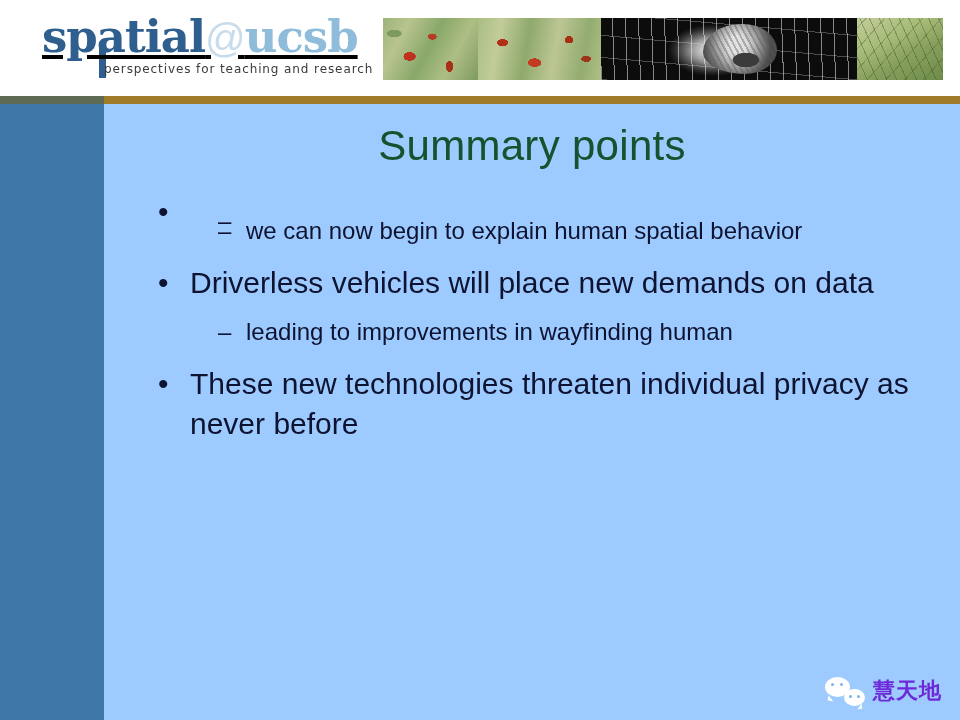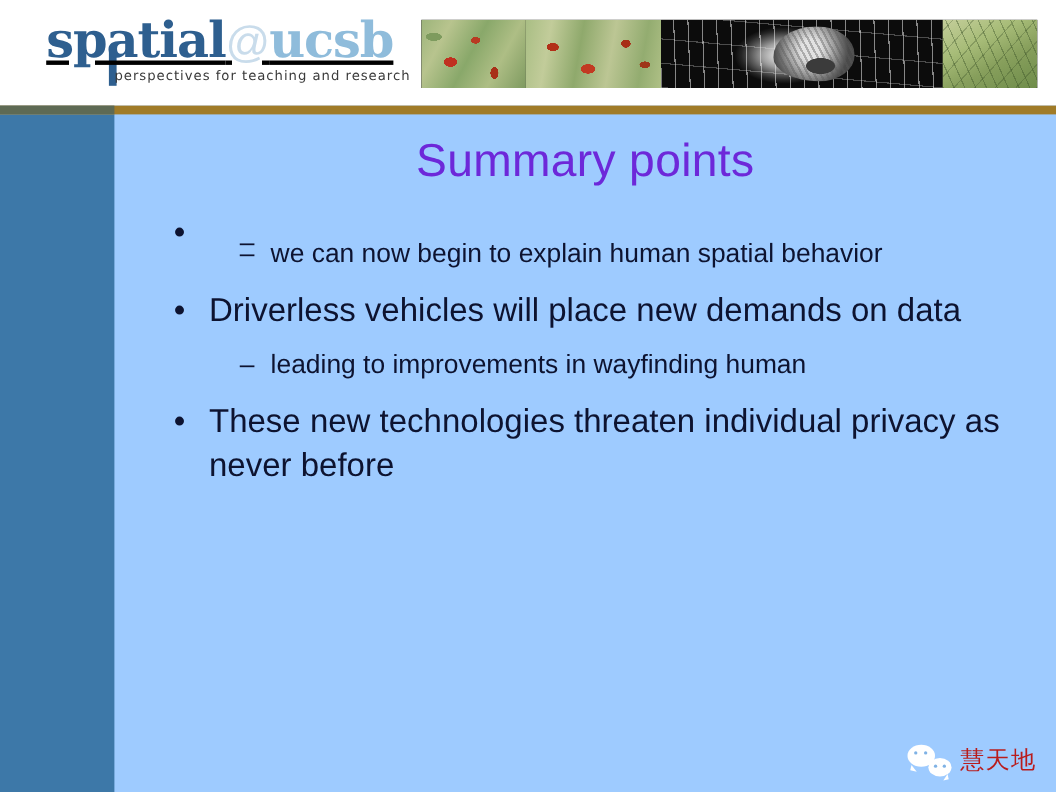--- a/index.html
+++ b/index.html
@@ -170,21 +170,21 @@
     height: 616px;
   }
 
   #slide-title {
     position: absolute;
     left: 0;
     top: 18px;
     width: 856px;
     text-align: center;
     font-size: 42px;
-    color: #6d28d9;
+    color: #14532d;
     letter-spacing: 0.3px;
     white-space: nowrap;
   }
 
   #bullets {
     position: absolute;
     left: 46px;
     top: 88px;
     width: 810px;
   }
@@ -280,22 +280,22 @@
     background: #7FB2E5;
   }
   #wechat-icon .d1 { left: 6px;  top: 7px; }
   #wechat-icon .d2 { left: 15px; top: 7px; }
   #wechat-icon .d3 { right: 13px; bottom: 8px; }
   #wechat-icon .d4 { right: 5px;  bottom: 8px; }
 
   #watermark-text {
     font-family: "DejaVu Sans", sans-serif;
     font-size: 22px;
-    font-weight: normal;
-    color: #b91c1c;
+    font-weight: bold;
+    color: #6d28d9;
     letter-spacing: 1px;
     white-space: nowrap;
   }
 </style>
 </head>
 <body>
 
 <div id="slide">
 
   <div id="header">

